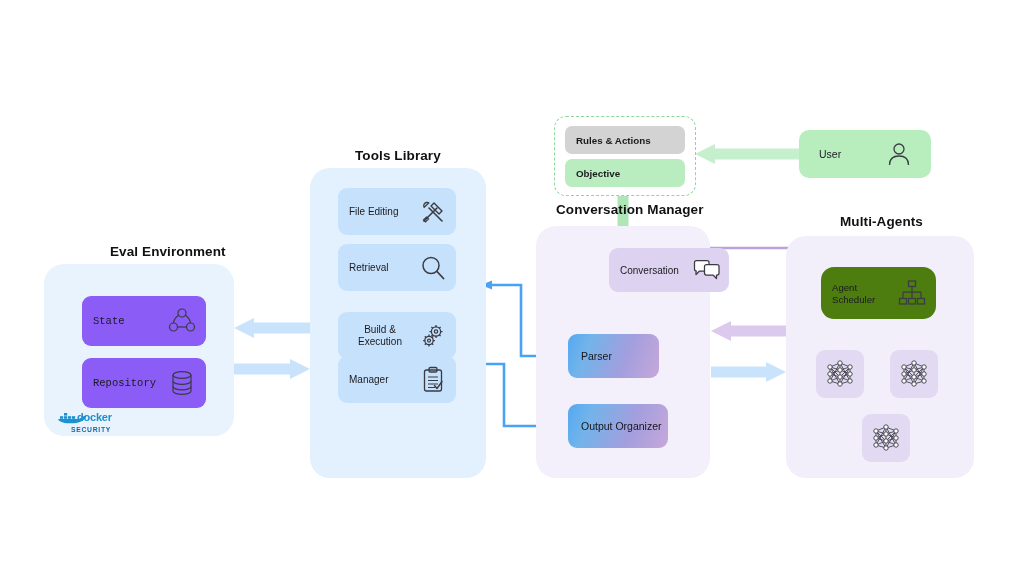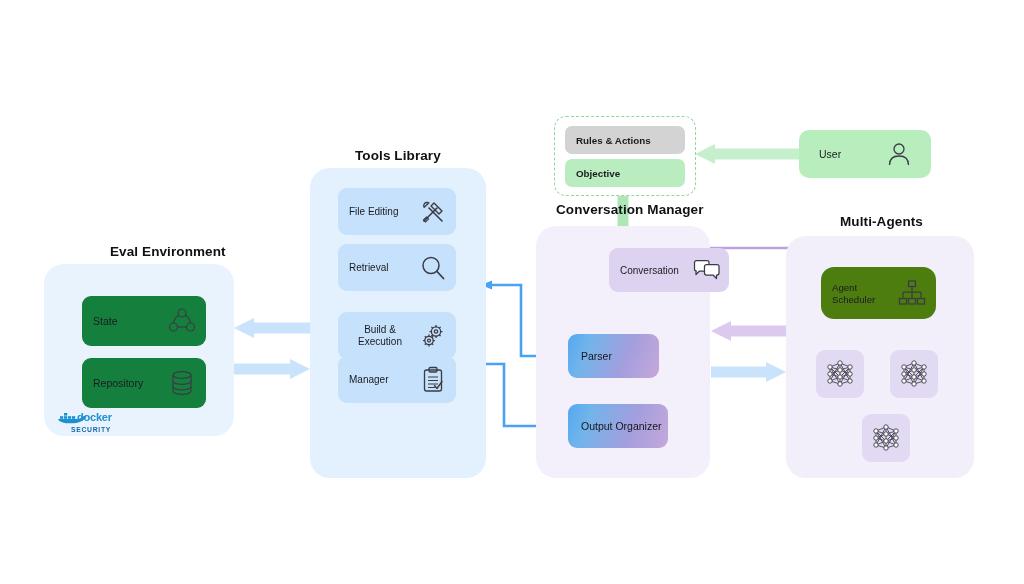--- a/index.html
+++ b/index.html
@@ -62,22 +62,23 @@
   #panel-agents {
     left: 786px; top: 236px; width: 188px; height: 242px;
     background: #f2eefa;
   }
 
   
   .eval-card {
     position: absolute;
     width: 124px;
     height: 50px;
-    background: #15803d;
+    background: #8b5cf6;
     border-radius: 9px;
+    font-family: Liberation Mono, monospace;
   }
   .eval-card .lbl {
     position: absolute;
     left: 11px;
     top: 50%;
     transform: translateY(-50%);
     font-size: 10.5px;
     color: #1b1b1f;
   }
   .eval-card .ico {

